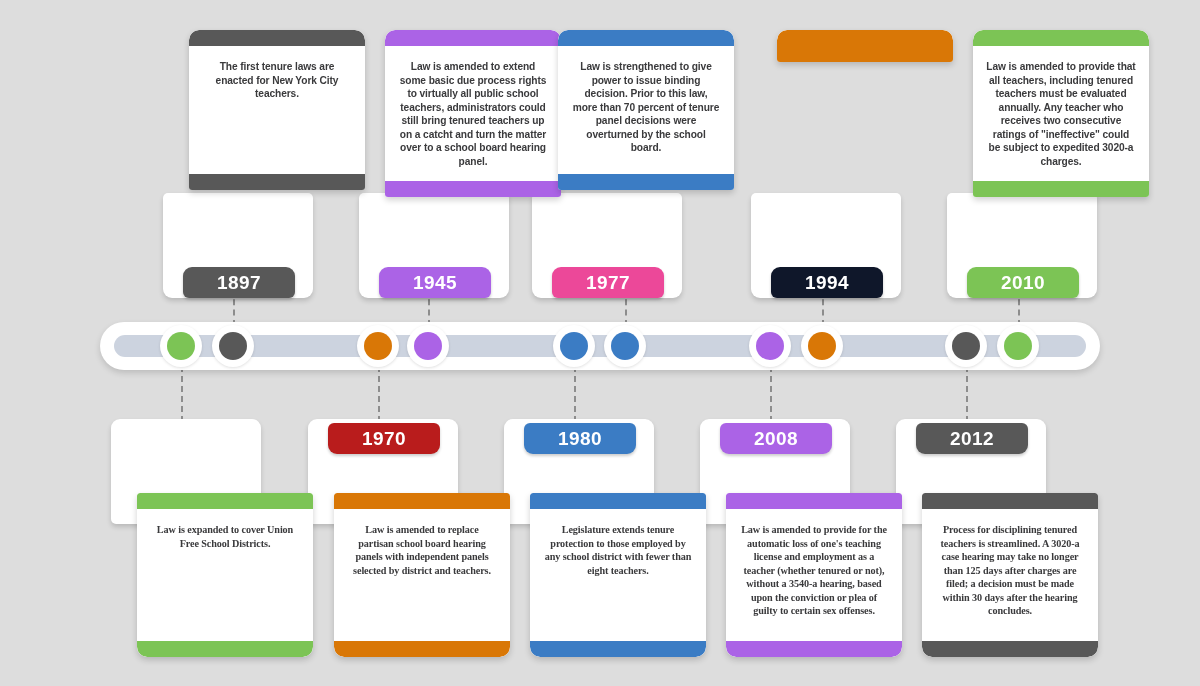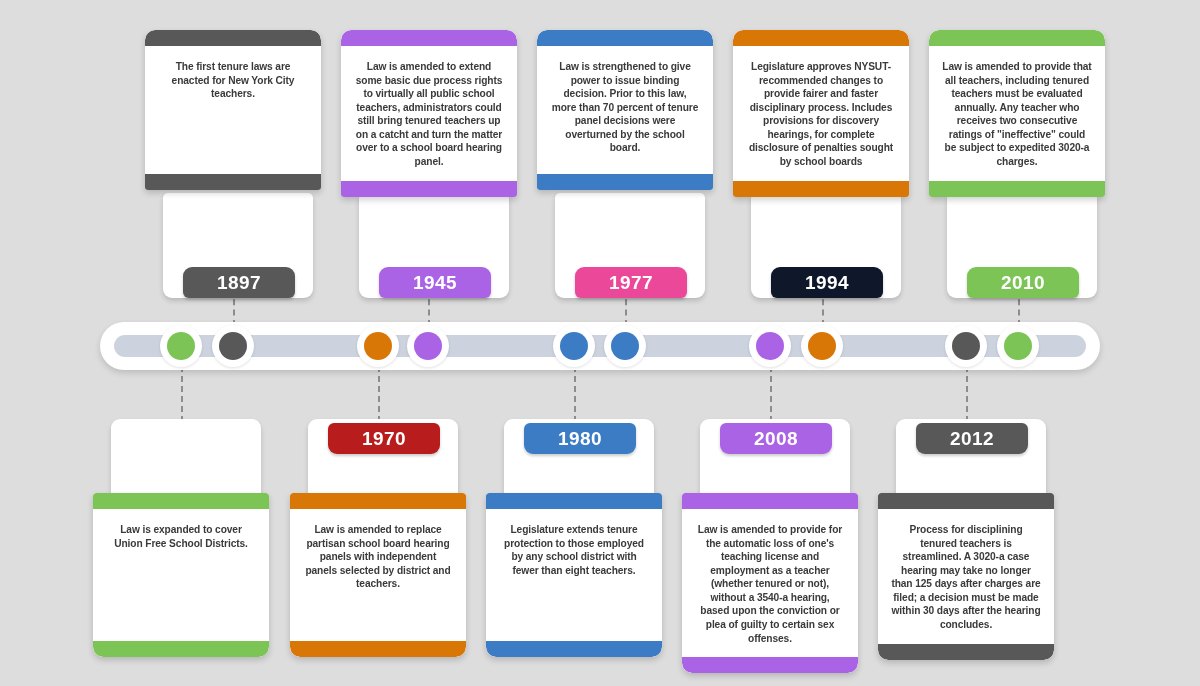--- a/index.html
+++ b/index.html
@@ -47,20 +47,21 @@
   }
 
   .card {
     position: relative;
     z-index: 3;
     background: #ffffff;
     border-radius: 10px 10px 3px 3px;
     box-shadow: 0 3px 6px rgba(0,0,0,0.18);
     overflow: hidden;
     width: 176px;
+    margin-left: 44px;
   }
 
   .cap-top {
     height: 16px;
     border-radius: 10px 10px 0 0;
   }
   .cap-bottom {
     height: 16px;
   }
 
@@ -153,20 +154,21 @@
   
   .bottom-col {
     position: absolute;
     width: 176px;
   }
   .bottom-col .card {
     position: absolute;
     top: 74px;
     left: 0;
     border-radius: 3px 3px 10px 10px;
+    font-family: Liberation Serif, serif;
   }
   .bottom-col .cap-top { border-radius: 3px 3px 0 0; }
   .bottom-col .cap-bottom { border-radius: 0 0 10px 10px; }
 </style>
 </head>
 <body>
 
 <div id="stage">
 
   <div id="connectors">
@@ -198,38 +200,35 @@
         <div class="pocket"></div>
         <div class="card">
           <div class="cap-top" style="background:#ab63e6"></div>
           <div class="card-body">
             <div class="card-text">Law is amended to extend some basic due process rights to virtually all public school teachers, administrators could still bring tenured teachers up on a catcht and turn the matter over to a school board hearing panel.</div>
           </div>
           <div class="cap-bottom" style="background:#ab63e6"></div>
         </div>
         <div class="year-pill" style="background:#ab63e6">1945</div>
       </div>
-      <div class="top-col" style="left: 537px;">
+      <div class="top-col" style="left: 514px;">
         <div class="pocket"></div>
         <div class="card">
           <div class="cap-top" style="background:#3b7cc4"></div>
           <div class="card-body">
             <div class="card-text">Law is strengthened to give power to issue binding decision. Prior to this law, more than 70 percent of tenure panel decisions were overturned by the school board.</div>
           </div>
           <div class="cap-bottom" style="background:#3b7cc4"></div>
         </div>
         <div class="year-pill" style="background:#ec4899">1977</div>
       </div>
       <div class="top-col" style="left: 733px;">
         <div class="pocket"></div>
         <div class="card">
           <div class="cap-top" style="background:#d97706"></div>
-          <div class="card-body">
-            <div class="card-text">Legislature approves NYSUT-recommended changes to provide fairer and faster disciplinary process. Includes provisions for discovery hearings, for complete disclosure of penalties sought by school boards</div>
-          </div>
           <div class="cap-bottom" style="background:#d97706"></div>
         </div>
         <div class="year-pill" style="background:#0f172a">1994</div>
       </div>
       <div class="top-col" style="left: 929px;">
         <div class="pocket"></div>
         <div class="card">
           <div class="cap-top" style="background:#7cc455"></div>
           <div class="card-body">
             <div class="card-text">Law is amended to provide that all teachers, including tenured teachers must be evaluated annually. Any teacher who receives two consecutive ratings of "ineffective" could be subject to expedited 3020-a charges.</div>

